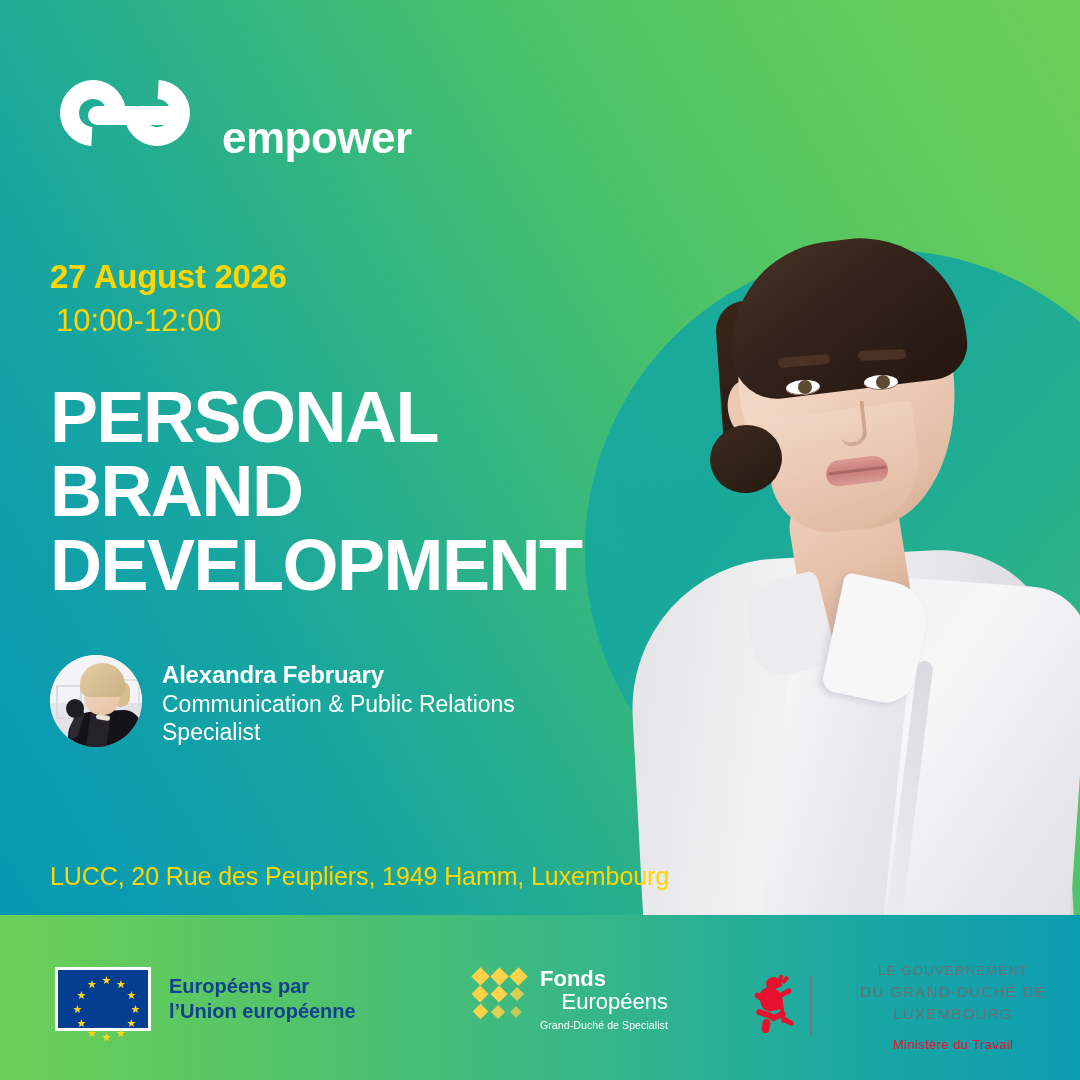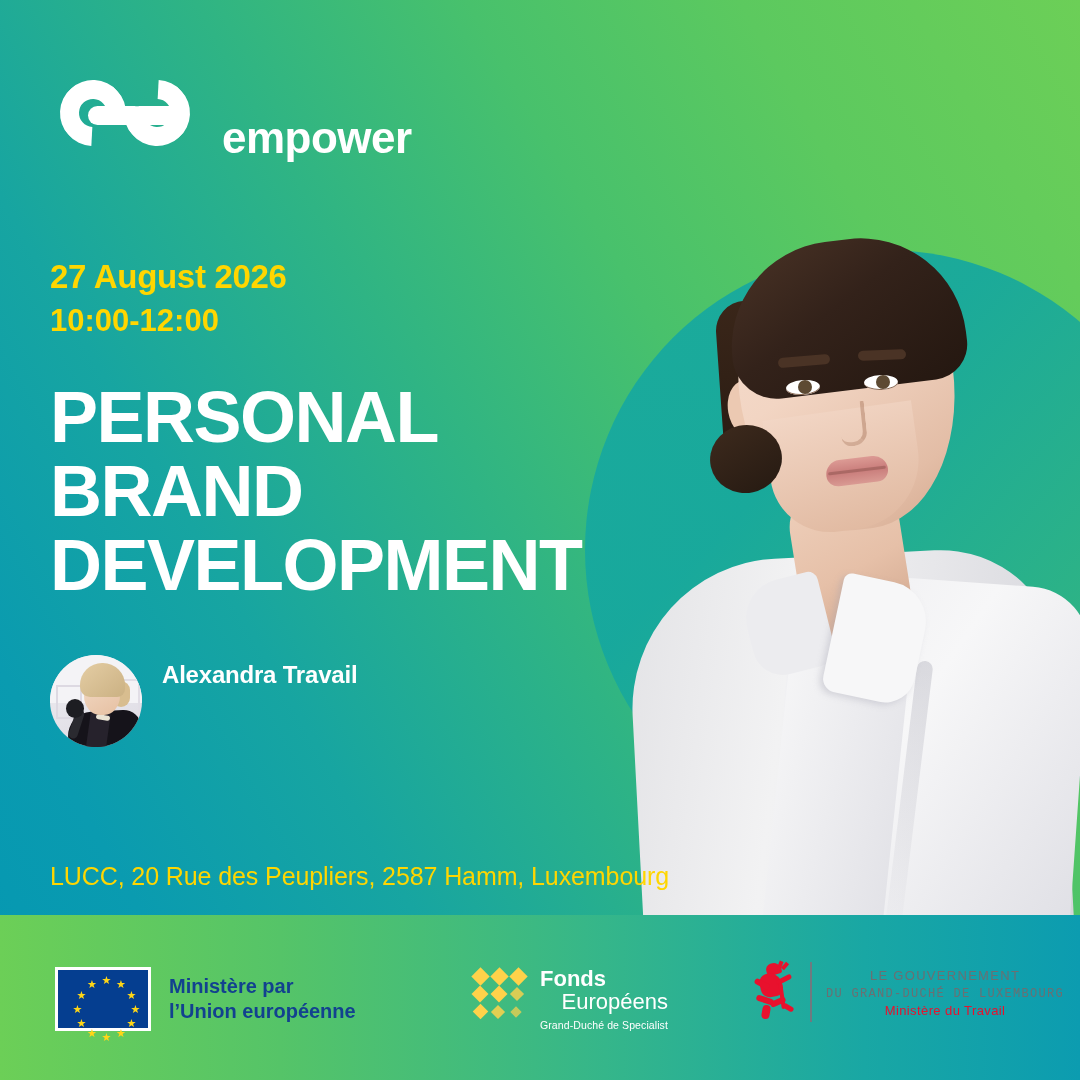--- a/index.html
+++ b/index.html
@@ -202,22 +202,22 @@
   .lucc-bars { display:flex; gap:0; margin:9px 0 7px; height:9px; width:176px; }
   .lucc-bars span { flex:1; }
   .lucc-sub { font-size:11.5px; font-weight:700; letter-spacing:1.1px; line-height:1.38; }
 
   
   .date {
     position:absolute; left:50px; top:258px;
     color:#FFD600; font-size:33px; font-weight:800; letter-spacing:-.3px;
   }
   .time {
-    position:absolute; left:50px; top:303px;
-    color:#FFD600; font-size:31px; font-weight:700; letter-spacing:0px;
+    position:absolute; left:56px; top:303px;
+    color:#FFD600; font-size:31px; font-weight:400; letter-spacing:0px;
   }
   .title {
     position:absolute; left:50px; top:380px; width:600px;
     color:#fff; font-size:72px; font-weight:800; line-height:1.03;
     letter-spacing:-1.5px; text-transform:uppercase;
   }
 
   .speaker {
     position:absolute; left:50px; top:655px;
     display:flex; align-items:flex-start; gap:20px;
@@ -298,22 +298,22 @@
   .fonds-l1 { font-size:22px; font-weight:800; line-height:1.05; }
   .fonds-l2 { font-size:22px; font-weight:400; line-height:1.1;text-align:right; }
   .fonds-l3 { font-size:10.5px; font-weight:400; margin-top:5px; letter-spacing:.1px; }
 
   .f-gov { position:absolute; left:752px; top:46px; display:flex; align-items:center; gap:14px; }
   .gov-lion { width:44px; height:62px; position:relative; flex:none; }
   .gl { position:absolute; background:#E8112D; }
   .gov-rule { width:2px; height:60px; background:#6f7a80; flex:none; }
   .gov-text { color:#6b6f72;text-align:center; }
   .gov-l1 { font-size:13px; letter-spacing:1.3px; line-height:1.5; }
-  .gov-l2 { font-size:12px; letter-spacing:1.3px; line-height:1.5;font-family:Liberation Mono, monospace; }
-  .gov-l3 { font-size:13px; color:#E8112D; letter-spacing:.4px; margin-top:0; }
+  .gov-l2 { font-size:15px; letter-spacing:1.3px; line-height:1.5; }
+  .gov-l3 { font-size:13px; color:#E8112D; letter-spacing:.4px; margin-top:11px; }
 </style>
 </head>
 <body>
 
 <div class="poster">
 
   <div class="bg-circle"></div>
 
   <div class="photo-wrap">
     <div class="ph ph-body"></div>
@@ -366,45 +366,46 @@
       <div class="av av-body"></div>
       <div class="av av-lapel"></div>
       <div class="av av-neckl"></div>
       <div class="av av-hair2"></div>
       <div class="av av-face"></div>
       <div class="av av-hair"></div>
       <div class="av av-mic-h"></div>
       <div class="av av-mic"></div>
     </div>
     <div class="speaker-text">
-      <div class="sp-name">Alexandra Travail</div>
+      <div class="sp-name">Alexandra February</div>
+      <div class="sp-role">Communication &amp; Public Relations Specialist</div>
     </div>
   </div>
 
-  <div class="address">LUCC, 20 Rue des Peupliers, 2587 Hamm, Luxembourg</div>
+  <div class="address">LUCC, 20 Rue des Peupliers, 1949 Hamm, Luxembourg</div>
 
   <div class="footer">
 
     <div class="f-eu">
       <div class="eu-flag">
         <span class="eu-star" style="left:43px;  top:5px;">★</span>
         <span class="eu-star" style="left:57.5px;top:9px;">★</span>
         <span class="eu-star" style="left:68px;  top:19.5px;">★</span>
         <span class="eu-star" style="left:72px;  top:34px;">★</span>
         <span class="eu-star" style="left:68px;  top:48px;">★</span>
         <span class="eu-star" style="left:57.5px;top:58px;">★</span>
         <span class="eu-star" style="left:43px;  top:62px;">★</span>
         <span class="eu-star" style="left:28.5px;top:58px;">★</span>
         <span class="eu-star" style="left:18px;  top:48px;">★</span>
         <span class="eu-star" style="left:14px;  top:34px;">★</span>
         <span class="eu-star" style="left:18px;  top:19.5px;">★</span>
         <span class="eu-star" style="left:28.5px;top:9px;">★</span>
       </div>
       <div class="eu-text">
-        <div>Ministère par</div>
+        <div>Européens par</div>
         <div>l’Union européenne</div>
       </div>
     </div>
 
     <div class="f-fonds">
       <div class="fonds-dots">
         <span class="fd" style="left:0px;  top:0px;  width:13px;height:13px;"></span>
         <span class="fd" style="left:19px; top:0px;  width:13px;height:13px;"></span>
         <span class="fd" style="left:38px; top:0px;  width:13px;height:13px;"></span>
         <span class="fd" style="left:0px;  top:18px; width:12px;height:12px;"></span>

